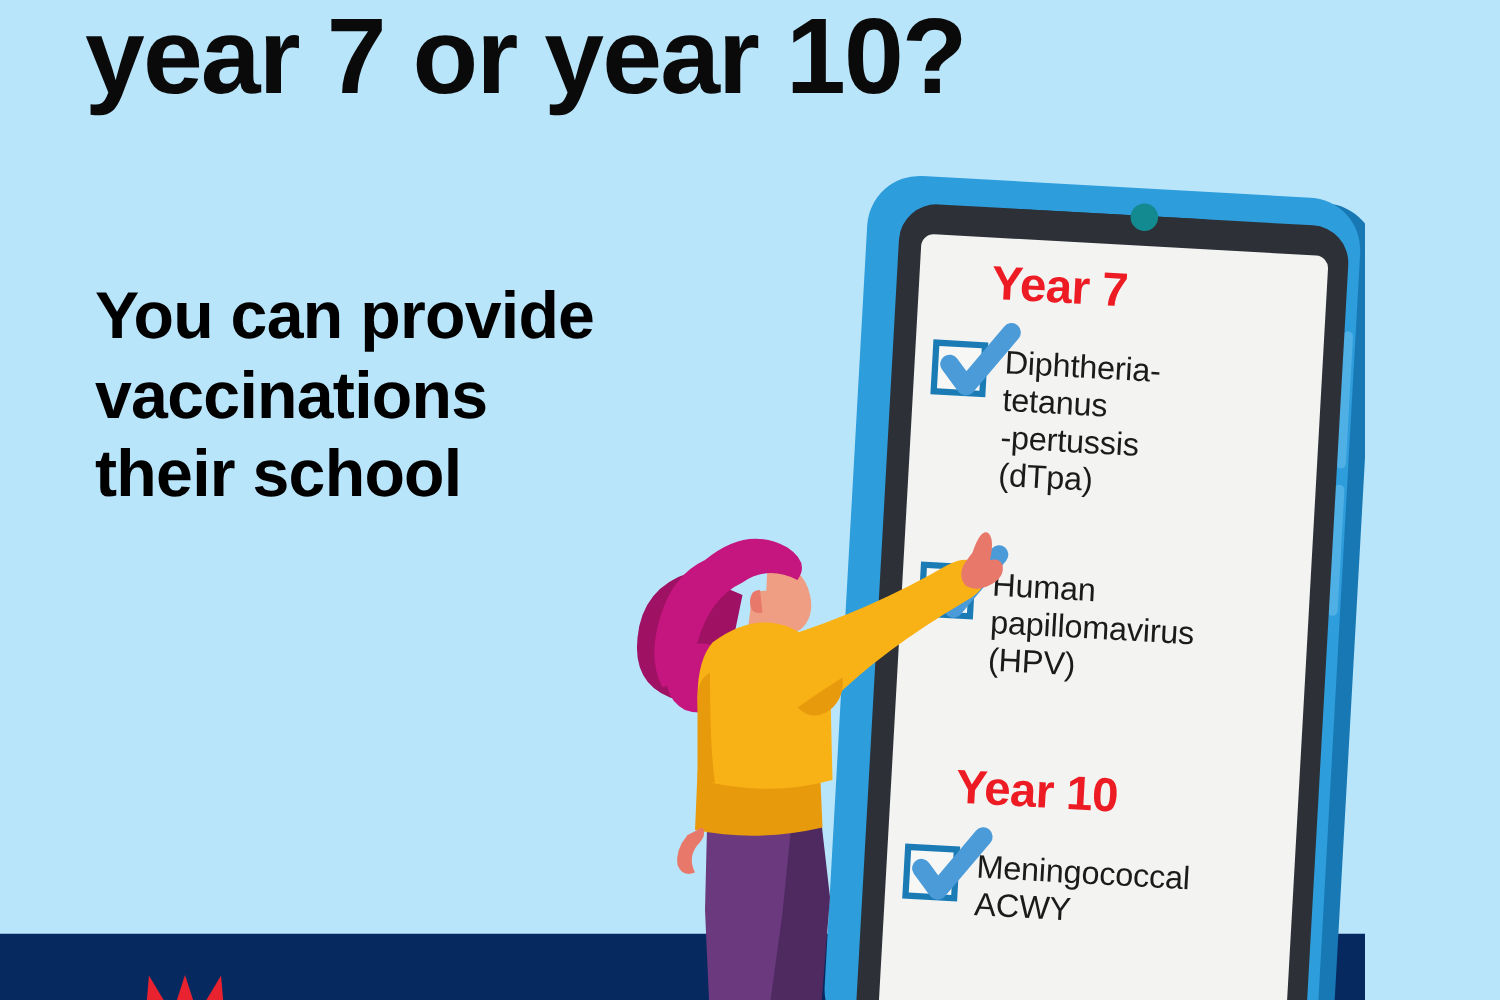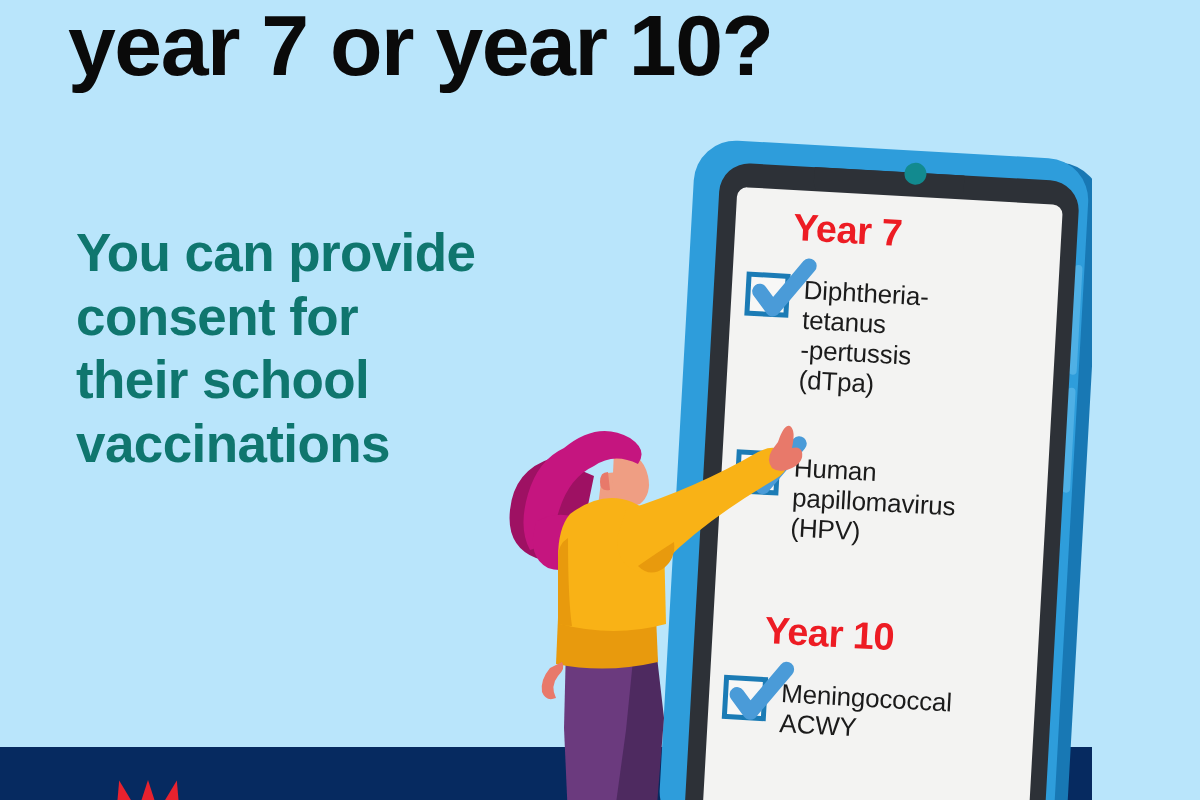--- a/index.html
+++ b/index.html
@@ -41,21 +41,21 @@
   
   .bodycopy {
     position: absolute;
     left: 76px;
     top: 207px;
     width: 520px;
     font-size: 53px;
     font-weight: 700;
     line-height: 1.2;
     letter-spacing: -0.6px;
-    color: #0f766e;
+    color: #000000;
   }
   .bodycopy .ln { display: block; }
 
   
   .navy-band {
     position: absolute;
     left: 0;
     top: 733px;
     width: 1200px;
     height: 67px;
@@ -221,23 +221,22 @@
 </style>
 </head>
 <body>
 
 <div id="poster">
 
   <div class="headline">year 7 or year 10?</div>
 
   <div class="bodycopy">
     <span class="ln">You can provide</span>
-    <span class="ln">consent for</span>
+    <span class="ln">vaccinations</span>
     <span class="ln">their school</span>
-    <span class="ln">vaccinations</span>
   </div>
 
   <div class="navy-band"></div>
   <div class="logo-mark">
     <span class="petal p-left"></span>
     <span class="petal p-mid"></span>
     <span class="petal p-right"></span>
   </div>
 
   <div class="phone-wrap">

